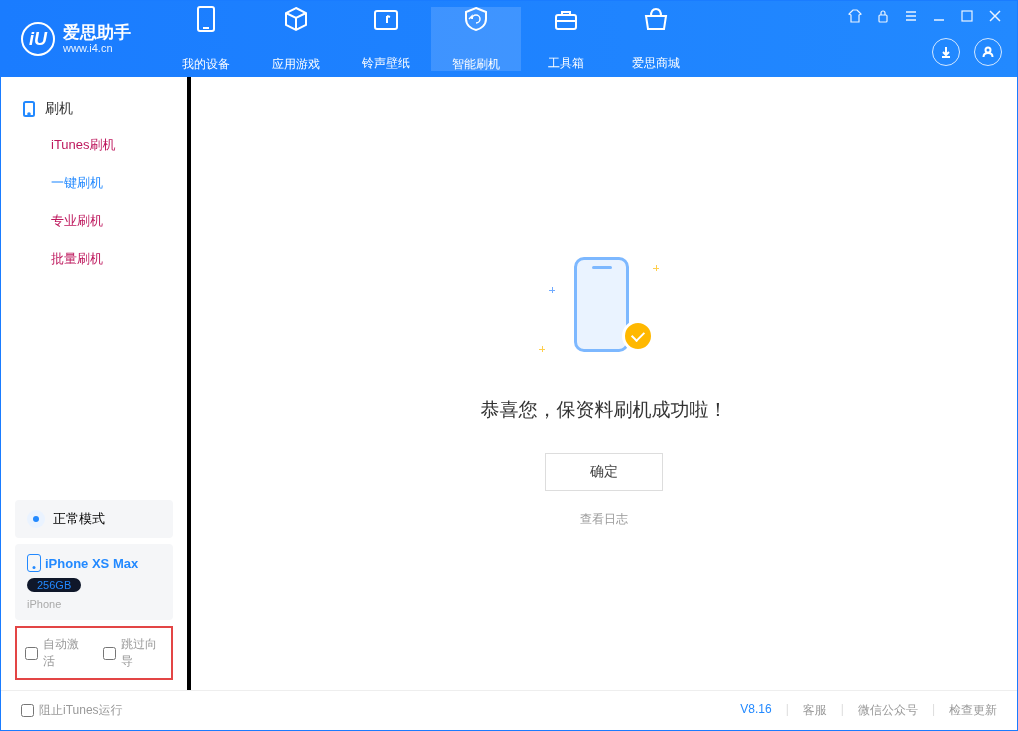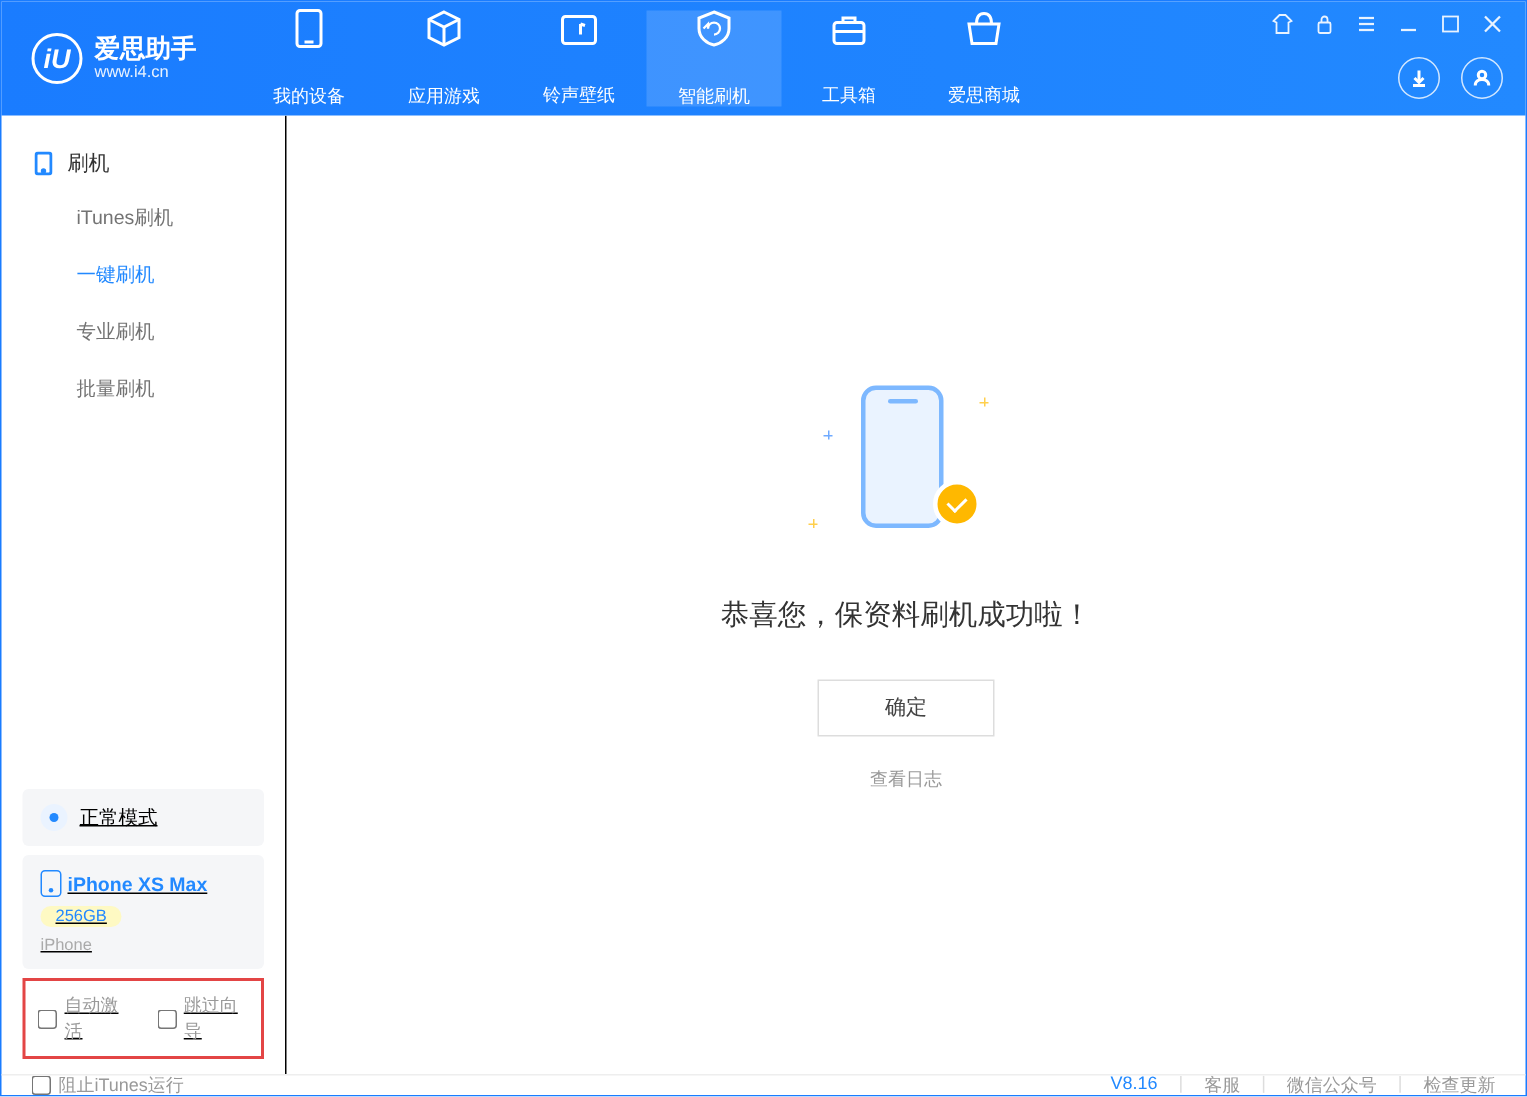--- a/index.html
+++ b/index.html
@@ -107,21 +107,21 @@
   justify-content: center;
   cursor: pointer;
 }
 .body {
   flex: 1;
   display: flex;
   overflow: hidden;
 }
 .sidebar {
   width: 190px;
-  border-right: 1px solid #000000;
+  border-right: 4px solid #000000;
   display: flex;
   flex-direction: column;
   padding-top: 15px;
 }
 .sb-group {
   margin-bottom: 10px;
 }
 .sb-header {
   display: flex;
   align-items: center;
@@ -130,29 +130,28 @@
   font-size: 14px;
   color: #333;
 }
 .sb-header .gicon {
   width: 16px; height: 16px;
   display: flex; align-items: center; justify-content: center;
 }
 .sb-item {
   padding: 10px 20px 10px 50px;
   font-size: 13px;
-  color: #737373;
+  color: #be185d;
   cursor: pointer;
 }
 .sb-item.active {
   color: #2289ff;
 }
 .sidebar-bottom {
   margin-top: auto;
-  text-decoration: underline;
 }
 .mode-card, .device-card {
   background: #f5f6f8;
   margin: 6px 14px;
   border-radius: 4px;
   padding: 10px 12px;
   font-size: 13px;
   display: flex;
   align-items: center;
   gap: 8px;
@@ -162,21 +161,21 @@
   align-items: flex-start;
   gap: 4px;
   padding: 10px 12px;
 }
 .device-card .dname {
   color: #2289ff;
   font-weight: 600;
 }
 .device-card .row { display: flex; align-items: center; gap: 4px; }
 .capacity-pill {
-  background: #fef9c3;
+  background: #0f172a;
   color: #2289ff;
   padding: 1px 10px;
   border-radius: 10px;
   font-size: 11px;
   margin-top: 2px;
 }
 .dtype { color: #aaa; font-size: 11px; margin-top: 2px; }
 .checkbox-row {
   margin: 6px 14px 10px;
   padding: 8px;
@@ -273,21 +272,21 @@
   cursor: pointer;
   margin-bottom: 20px;
 }
 .log-link {
   font-size: 12px;
   color: #999;
   cursor: pointer;
   text-decoration: none;
 }
 .statusbar {
-  height: 14px;
+  height: 40px;
   border-top: 1px solid #eee;
   display: flex;
   align-items: center;
   padding: 0 20px;
   font-size: 12px;
   color: #999;
 }
 .statusbar .left { display: flex; align-items: center; gap: 5px; }
 .statusbar .right { margin-left: auto; display: flex; gap: 14px; }
 .statusbar .sep { color: #ddd; }

